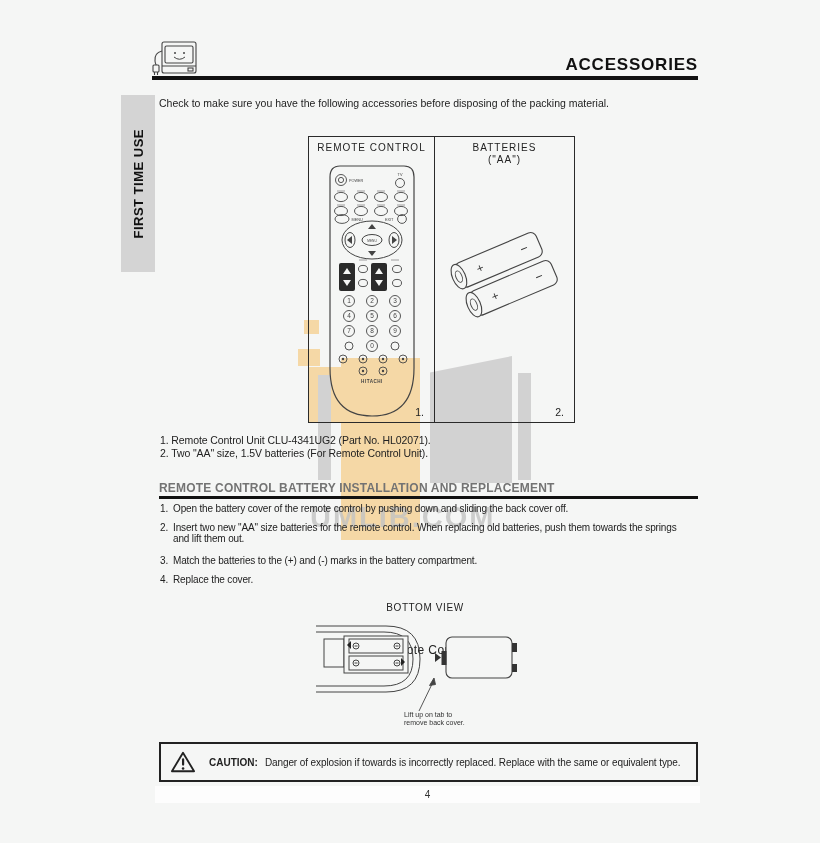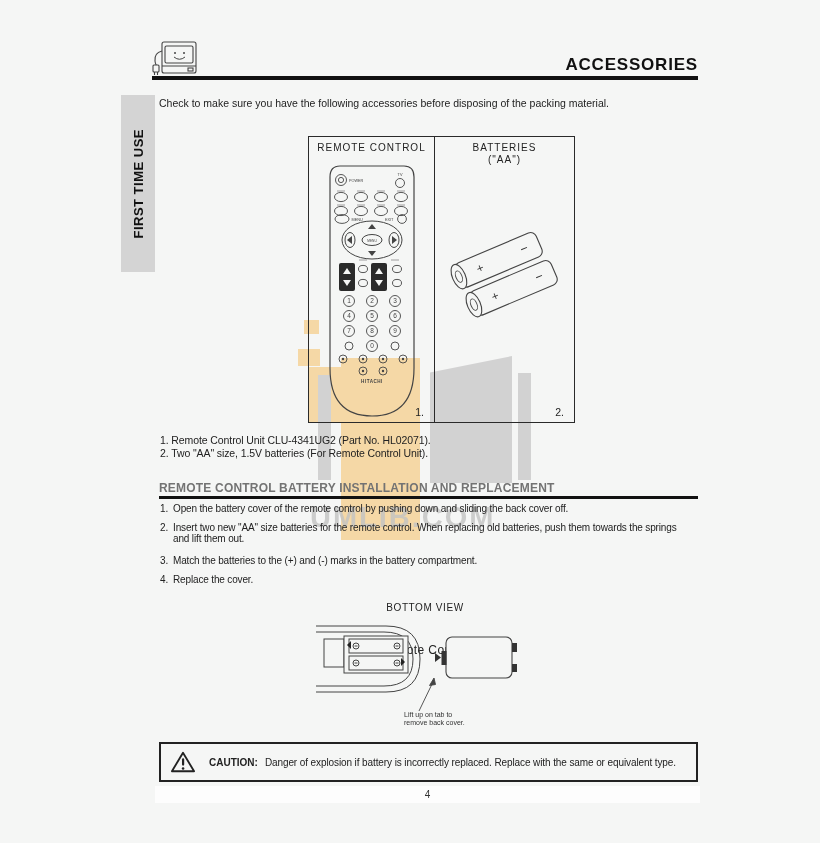--- a/index.html
+++ b/index.html
@@ -337,21 +337,21 @@
       <span>remove back cover.</span>
     </div>
 
     <div class="caution">
       <svg width="28" height="24" viewBox="0 0 28 26" style="margin-left:8px;">
         <polygon points="14,3 26,23 2,23" fill="none" stroke="#222" stroke-width="2" stroke-linejoin="round"></polygon>
         <rect x="12.9" y="9" width="2.4" height="8" rx="1.2" fill="#222"></rect>
         <circle cx="14.1" cy="20" r="1.4" fill="#222"></circle>
       </svg>
       <span class="caution-label">CAUTION:</span>
-      <span class="caution-text">Danger of explosion if battery is incorrectly replaced.  Replace with the same or equivalent type.</span>
+      <span class="caution-text">Danger of explosion if towards is incorrectly replaced.  Replace with the same or equivalent type.</span>
     </div>
 
     <div class="foot-band">
       <span>4</span>
     </div>
 
   </div>
 </div>
 
 </body></html>

